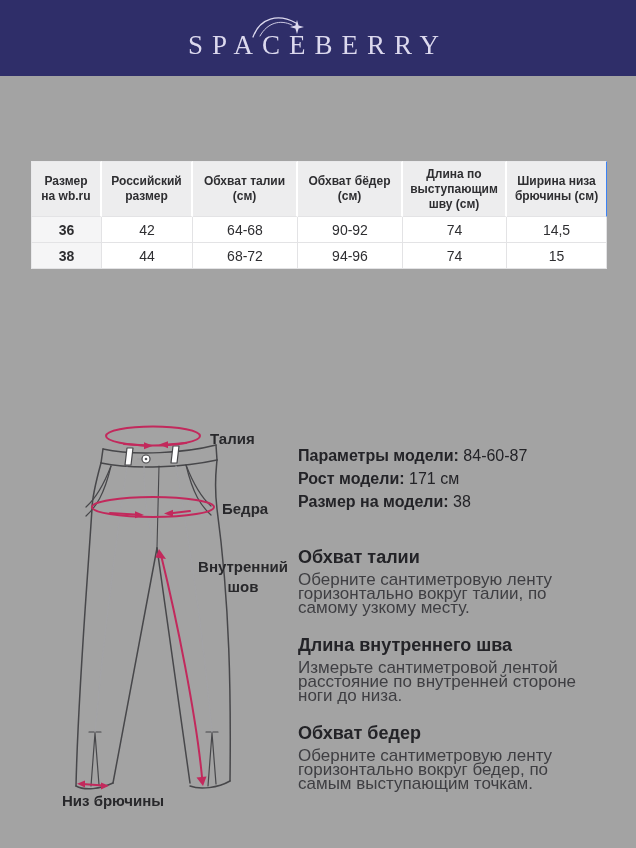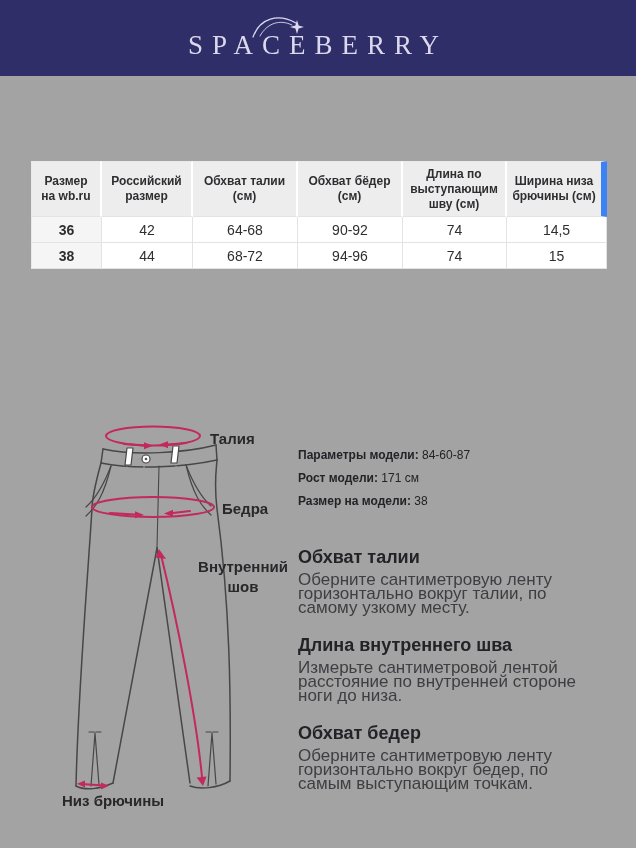--- a/index.html
+++ b/index.html
@@ -39,21 +39,21 @@
     background:#ededee;
     font-size:12px;font-weight:600;color:#2e2e31;
     line-height:15px;
     height:56px;vertical-align:middle;text-align:center;
     border-right:2px solid #ffffff;
     border-bottom:1px solid #e3e3e5;
     border-top:1px solid #e9e9eb;
     padding:0 4px;box-sizing:border-box;
   }
   .size-table th:first-child{border-left:1px solid #e9e9eb;}
-  .size-table th:last-child{border-right:6px solid #3b82f6;}
+  .size-table th:last-child{border-right:1px solid #3b82f6;}
   .size-table td{
     background:#ffffff;
     font-size:14px;color:#2e2e31;
     height:26px;text-align:center;vertical-align:middle;
     border-right:1px solid #e3e3e5;
     border-bottom:1px solid #e3e3e5;
     padding:0;box-sizing:border-box;
   }
   .size-table td:first-child{
     background:#f5f5f6;font-weight:700;
@@ -65,21 +65,21 @@
   .diagram{position:absolute;left:40px;top:415px;width:252px;height:405px;}
   .diagram svg{position:absolute;left:0;top:0;}
   .dg-label{
     position:absolute;font-size:15px;font-weight:700;color:#28282b;
     line-height:20px;white-space:nowrap;text-align:center;
   }
   .dg-label.wrap{white-space:normal;}
 
   
   .info{position:absolute;left:298px;top:444px;width:302px;}
-  .model-line{font-size:12px;line-height:23px;color:#232327;}
+  .model-line{font-size:16px;line-height:23px;color:#232327;}
   .model-line .lbl{font-weight:700;}
   .model-line .val{font-weight:400;}
   .sections{margin-top:35px;}
   .section h3{
     margin:0 0 7px 0;font-size:18px;line-height:18px;
     font-weight:700;color:#232327;
   }
   .section p{
     margin:0 0 21px 0;font-size:17px;line-height:14px;
     color:#3e3e42;font-weight:400;

